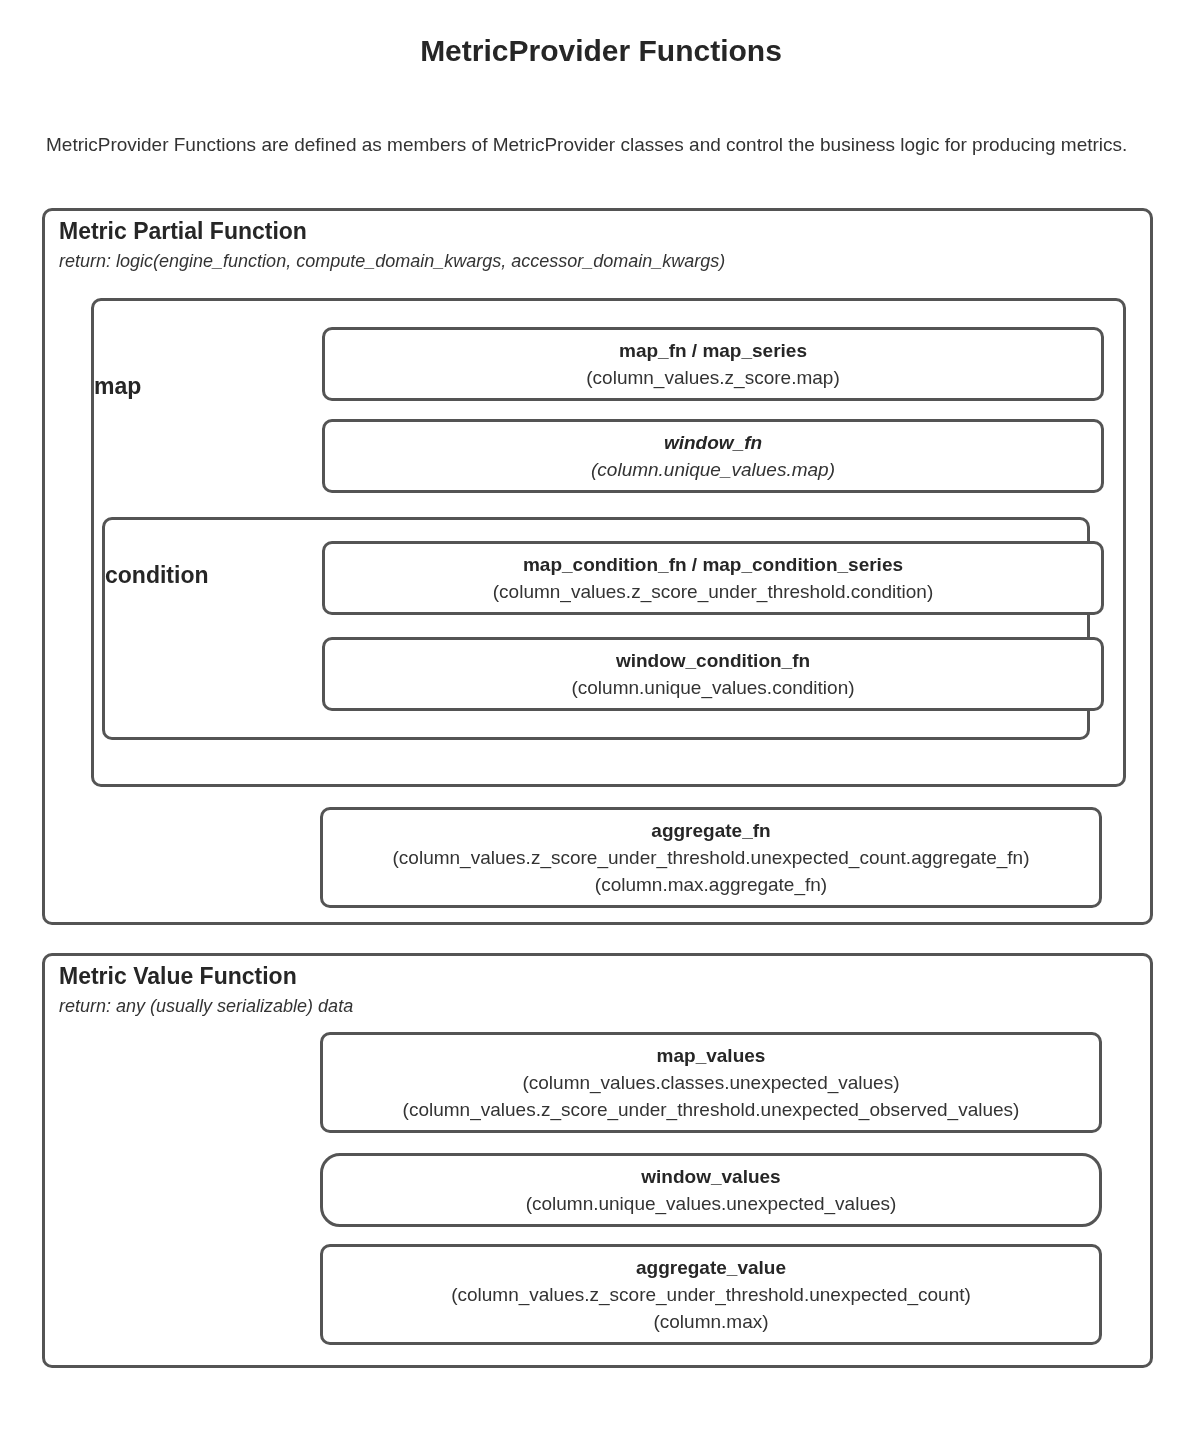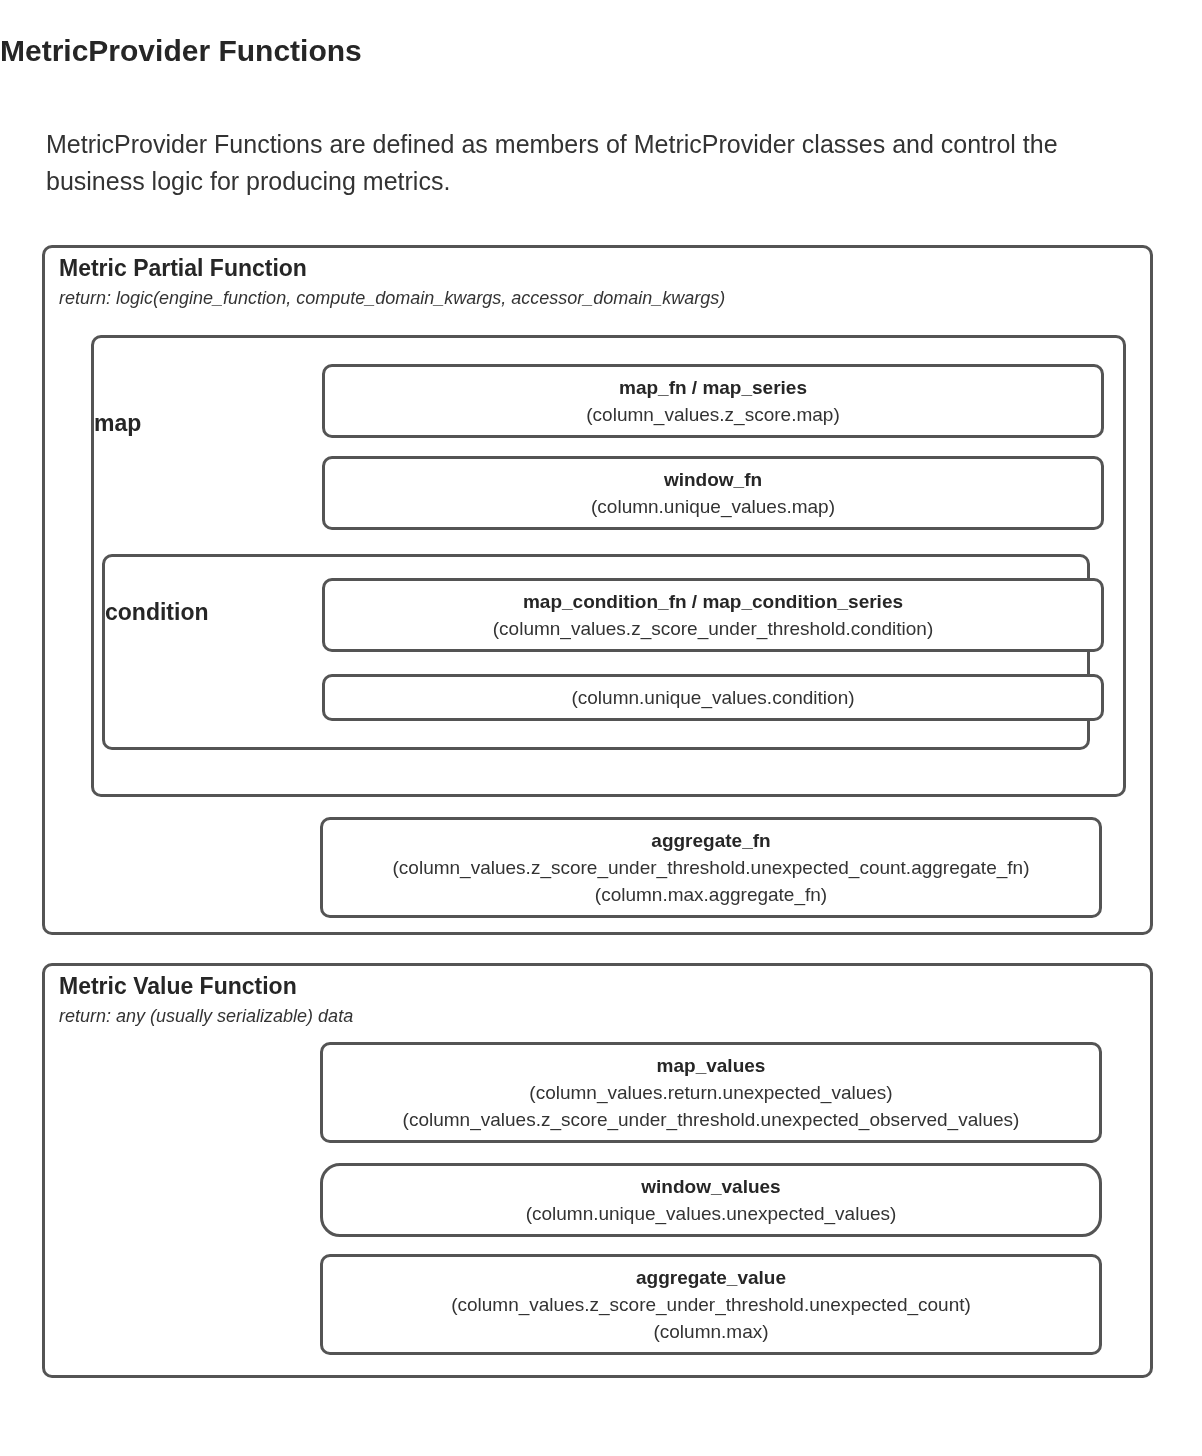--- a/index.html
+++ b/index.html
@@ -11,28 +11,28 @@
   html, body { margin: 0; padding: 0; }
   body {
     width: 1202px;
     height: 1456px;
     background: #ffffff;
     color: var(--text);
     font-family: "Liberation Sans", sans-serif;
     overflow: hidden;
   }
   h1.page-title {
-    text-align: left;
+    text-align: center;
     font-size: 30px;
     font-weight: bold;
     color: var(--heading);
     margin: 34px 0 0 0;
   }
   p.intro {
-    font-size: 25px;
+    font-size: 19px;
     line-height: 37px;
     margin: 58px 52px 0 46px;
     color: var(--text);
   }
   section.outer {
     border: 3px solid var(--border);
     border-radius: 10px;
     margin: 45px 49px 0 42px;
     padding: 6px 14px 14px 14px;
   }
@@ -71,21 +71,21 @@
     border-radius: 10px;
     text-align: center;
     padding: 7px 21px;
     width: 782px;
     background: #ffffff;
   }
   .fn-title { font-weight: bold; font-size: 19px; line-height: 27px; color: var(--heading); }
   .fn-line  { font-size: 19px; line-height: 27px; color: var(--text); }
   .map-group > .fnbox { margin-left: 228px; }
   .map-group > .fnbox.first { margin-top: 26px; }
-  .map-group > .fnbox + .fnbox { margin-top: 18px; }
+  .map-group > .fnbox + .fnbox { margin-top: 18px; font-style: italic; }
   .condition-group > .fnbox { margin-left: 217px; }
   .condition-group > .fnbox.first { margin-top: 21px; }
   .condition-group > .fnbox + .fnbox { margin-top: 22px; }
   .outer > .fnbox { margin-left: 261px; }
   .outer > .fnbox.agg { margin-top: 20px; }
   .value > .fnbox.b1 { margin-top: 15px; }
   .value > .fnbox.b2 { margin-top: 20px; border-radius: 20px; }
   .value > .fnbox.b3 { margin-top: 17px; }
 </style>
 </head>
@@ -116,39 +116,40 @@
 
       <div class="group condition-group">
         <span class="group-label">condition</span>
 
         <div class="fnbox first">
           <div class="fn-title">map_condition_fn / map_condition_series</div>
           <div class="fn-line">(column_values.z_score_under_threshold.condition)</div>
         </div>
 
         <div class="fnbox">
+          <div class="fn-title">window_condition_fn</div>
           <div class="fn-line">(column.unique_values.condition)</div>
         </div>
       </div>
     </div>
 
     <div class="fnbox agg">
       <div class="fn-title">aggregate_fn</div>
       <div class="fn-line">(column_values.z_score_under_threshold.unexpected_count.aggregate_fn)</div>
       <div class="fn-line">(column.max.aggregate_fn)</div>
     </div>
   </section>
 
   <section class="outer value">
     <h2 class="section-title">Metric Value Function</h2>
     <div class="subtitle">return: any (usually serializable) data</div>
 
     <div class="fnbox b1">
       <div class="fn-title">map_values</div>
-      <div class="fn-line">(column_values.return.unexpected_values)</div>
+      <div class="fn-line">(column_values.classes.unexpected_values)</div>
       <div class="fn-line">(column_values.z_score_under_threshold.unexpected_observed_values)</div>
     </div>
 
     <div class="fnbox b2">
       <div class="fn-title">window_values</div>
       <div class="fn-line">(column.unique_values.unexpected_values)</div>
     </div>
 
     <div class="fnbox b3">
       <div class="fn-title">aggregate_value</div>

